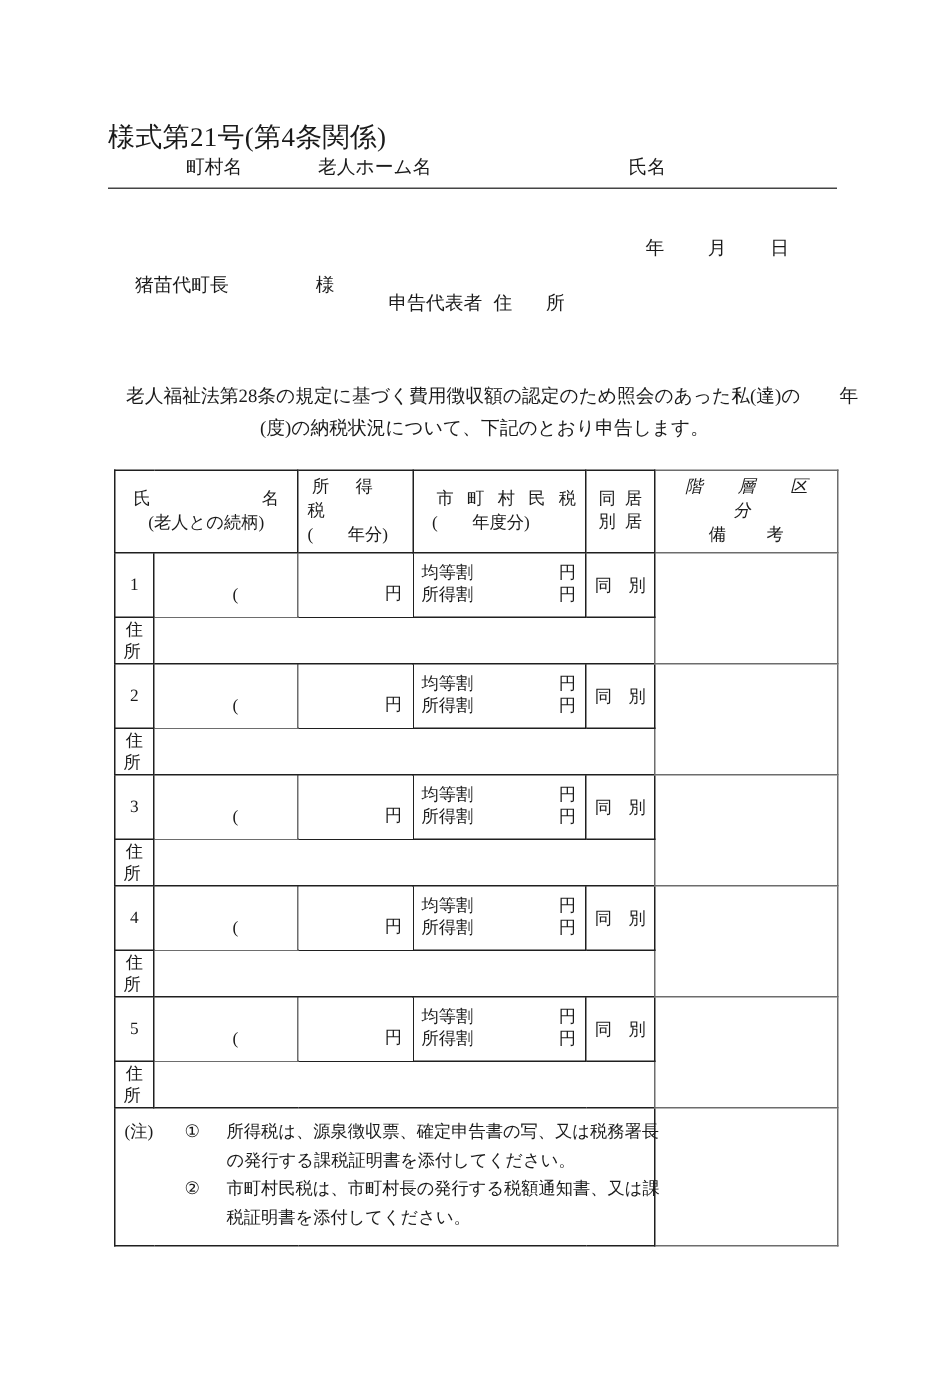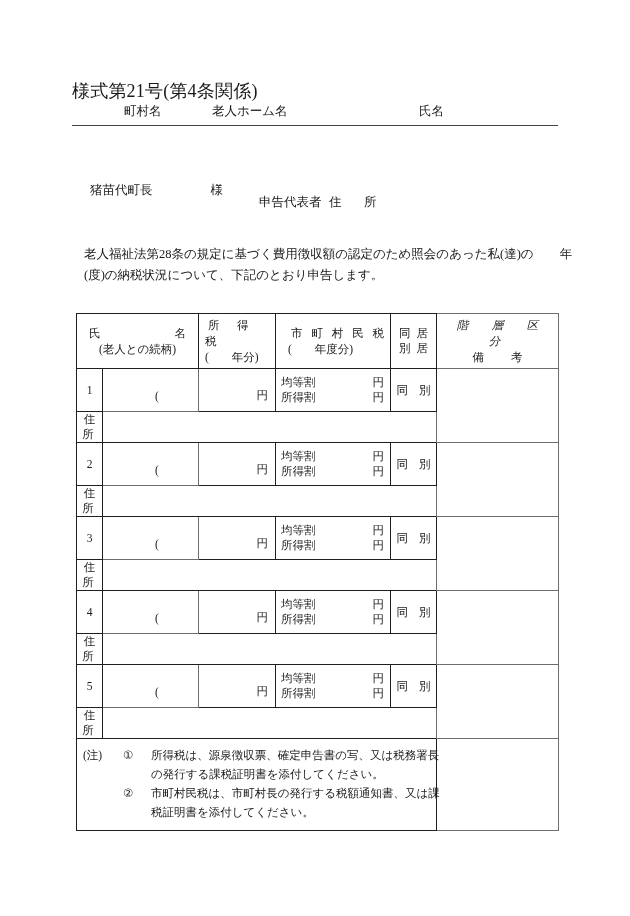--- a/index.html
+++ b/index.html
@@ -113,24 +113,25 @@
   }
   .rep-seal {
     position: absolute;
     left: 428px;
     font-size: 13px;
   }
 
   .statement {
     position: absolute;
     left: 72px;
-    top: 244px;
+    top: 254px;
     width: 490px;
     font-size: 12.5px;
     line-height: 21px;
+    text-align: center;
   }
   .statement .l1 { text-indent: 12px; white-space: nowrap; }
   .statement .l1 .yr { padding-left: 26px; }
   .statement .l2 { white-space: nowrap; margin-left: 12px; }
 
   
   .tbl-wrap {
     position: absolute;
     left: 76px;
     top: 313px;
@@ -261,20 +262,25 @@
 
   <div class="head-labels">
     <span class="hl-town">町村名</span>
     <span class="hl-home">老人ホーム名</span>
     <span class="hl-name">氏名</span>
   </div>
 
   <div class="rule"></div>
 
 
+  <div class="date-line">
+    <span>年</span>
+    <span>月</span>
+    <span>日</span>
+  </div>
 
   <div class="addressee">
     <span>猪苗代町長</span><span class="sama">様</span>
   </div>
 
   <div class="rep-block">
     <div class="rep-row">
       <span class="rep-label">申告代表者</span>
       <span class="rep-field">住　所</span>
     </div>

